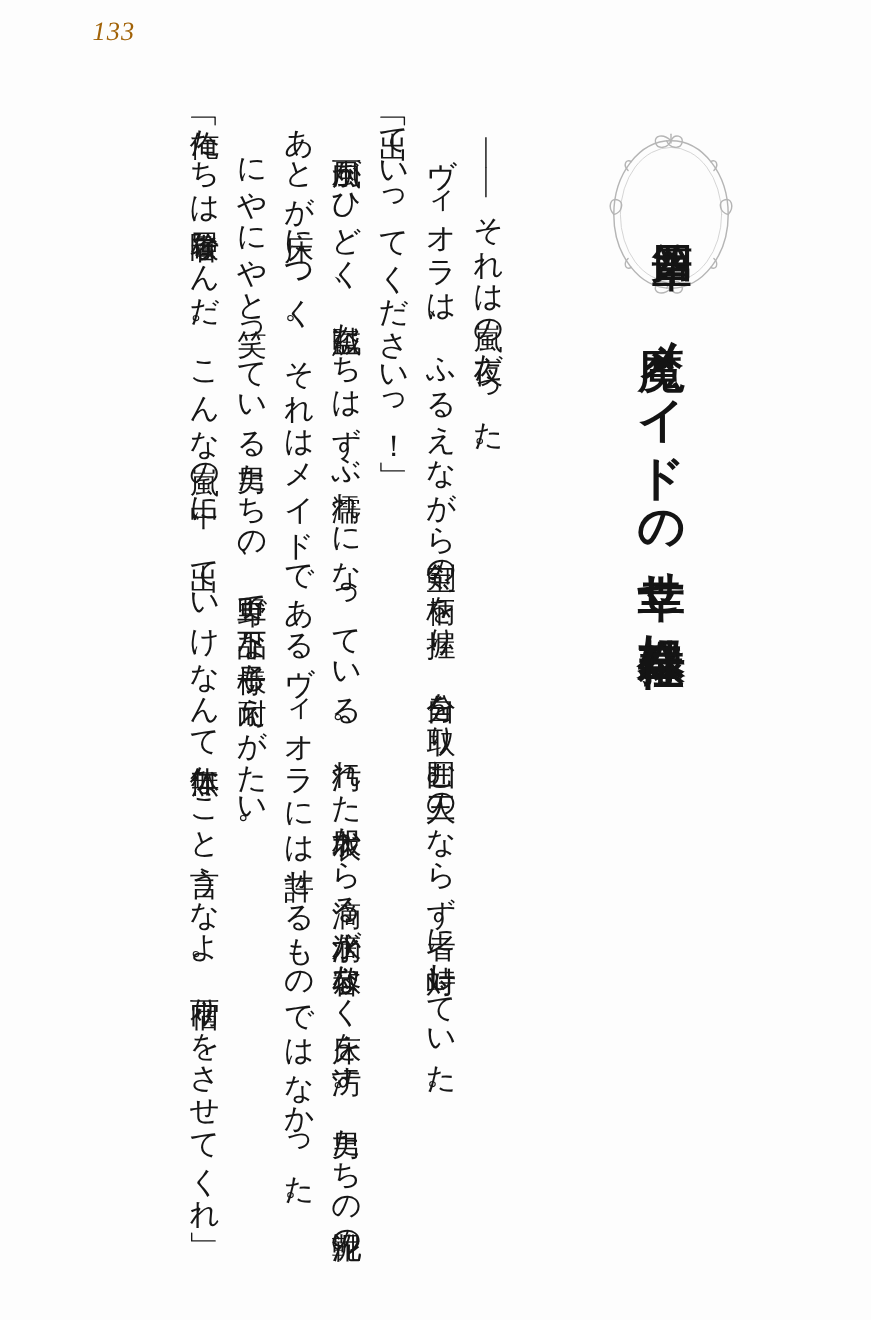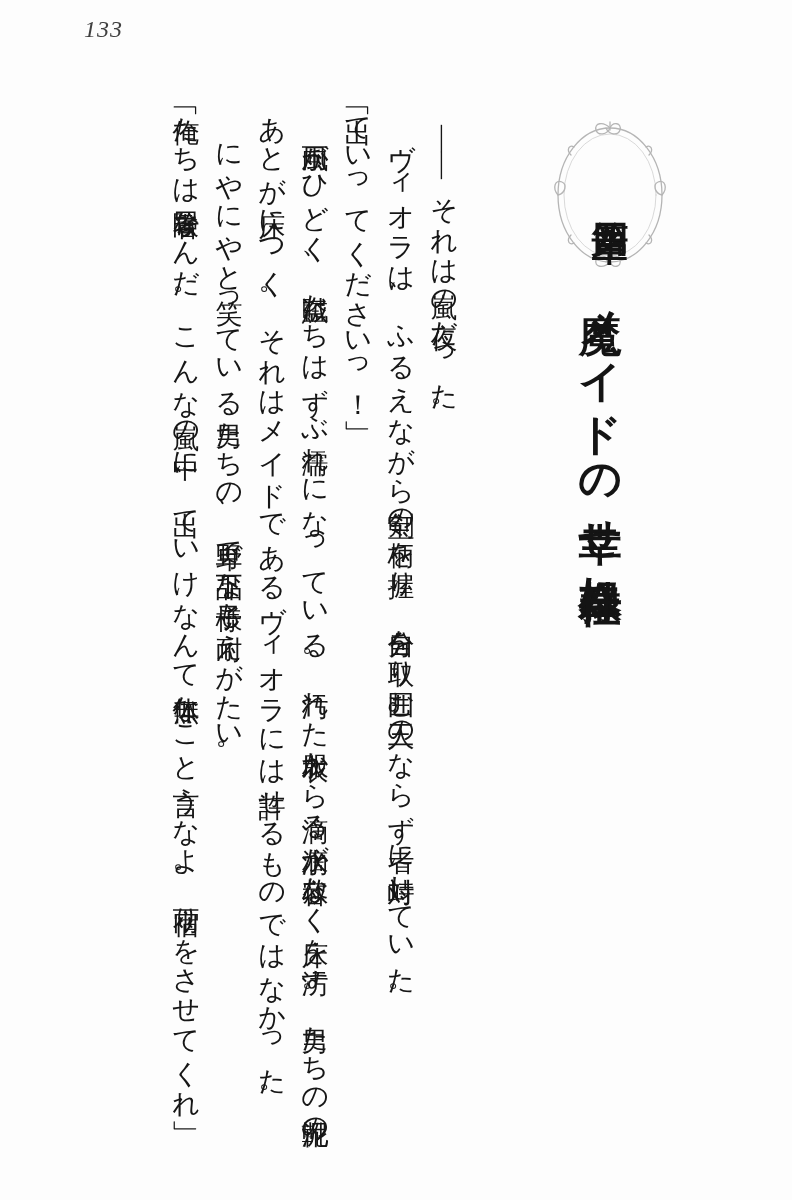--- a/index.html
+++ b/index.html
@@ -12,21 +12,21 @@
     color:#141414;
     font-family:"Liberation Serif","DejaVu Serif",serif;
     overflow:hidden;
   }
   .page-number {
     position:absolute;
     top:16px; left:84px;
     font-size:24px;
     font-style:italic;
     letter-spacing:1px;
-    color:#404040;
+    color:#a16207;
   }
   
   .chapter-frame {
     position:absolute;
     top:120px; left:551px;
     width:118px; height:150px;
   }
   .chapter-frame svg {
     position:absolute; top:0; left:0;
     width:100%; height:100%;

